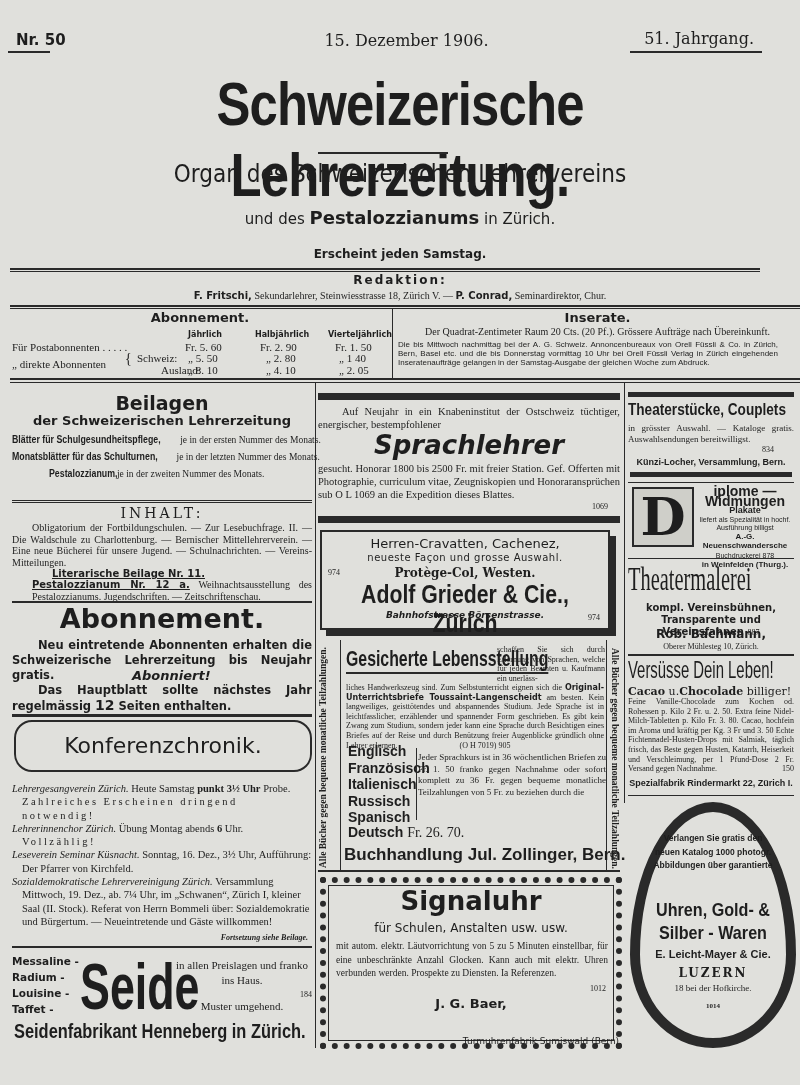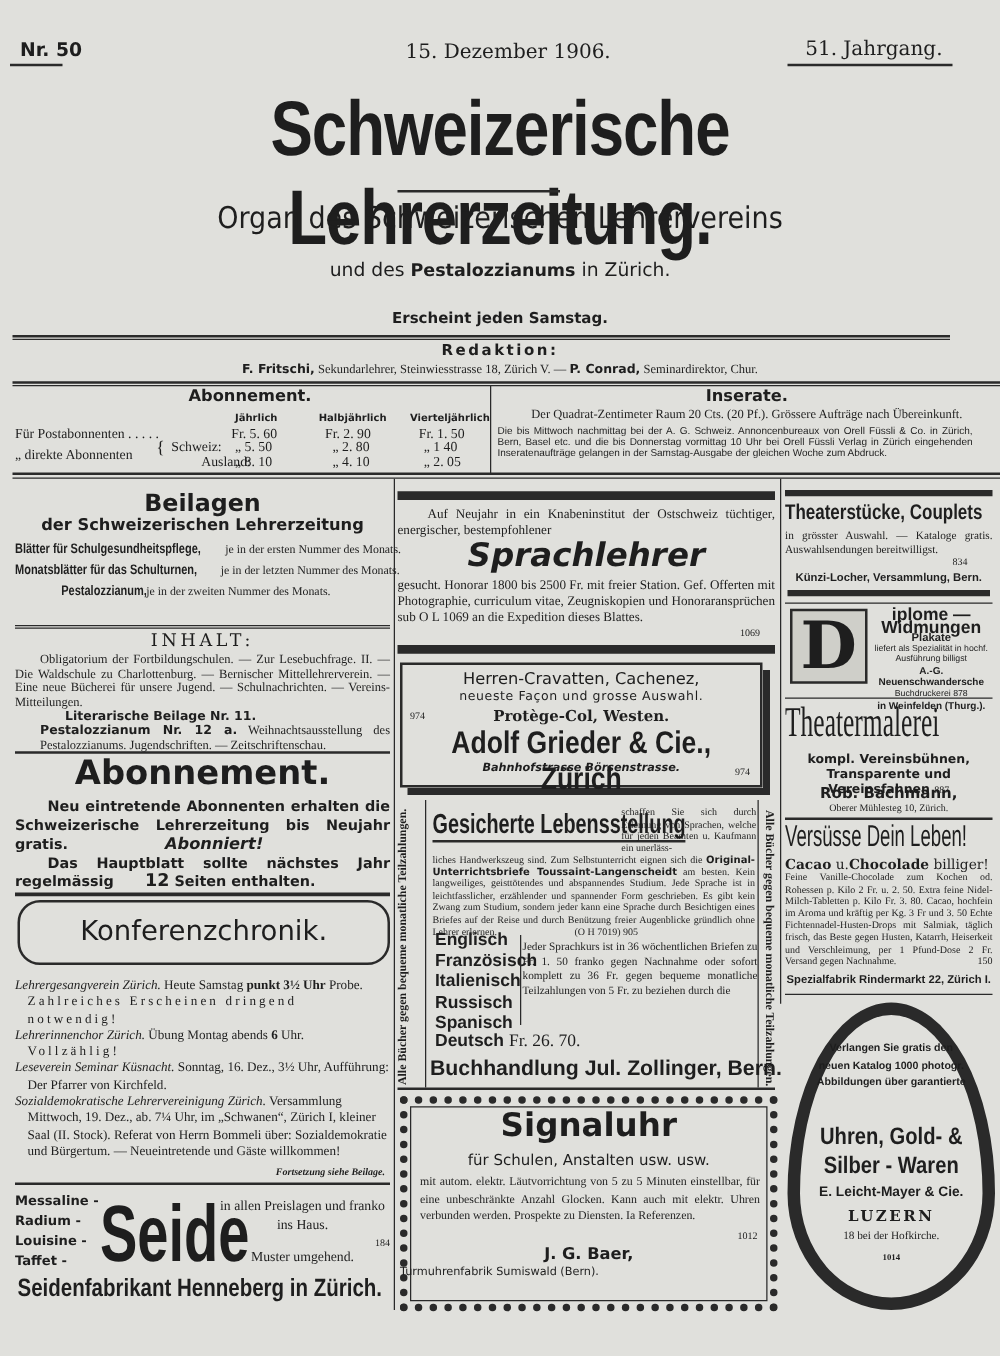--- a/index.html
+++ b/index.html
@@ -15,21 +15,21 @@
   .rule { position: absolute; background: #2a2a2a; }
   i, em { font-style: italic; }
 
   
   #issue-no { left: 16px; top: 31px; font: bold 15px "DejaVu Sans", sans-serif; }
   #issue-date { left: 0; width: 800px; top: 31px; text-align: center; font: 16px "DejaVu Serif", serif; padding-left: 13px; }
   #issue-year { right: 46px; top: 29px; font: 16px "DejaVu Serif", serif; }
   #title { left: 0; width: 800px; top: 68px; text-align: center; font: bold 62px "Liberation Sans", sans-serif; letter-spacing: -1px; transform: scaleX(0.82); transform-origin: center; }
   #subtitle { left: 0; width: 800px; top: 160px; text-align: center; font: 24px "DejaVu Sans", sans-serif; transform: scaleX(0.9); }
   #subtitle2 { left: 0; width: 800px; top: 207px; text-align: center; font: 15px "DejaVu Sans", sans-serif; }
-  #subtitle2 b { font-size: 14px; }
+  #subtitle2 b { font-size: 18px; }
   #appears { left: 0; width: 800px; top: 247px; text-align: center; font: bold 12px "DejaVu Sans", sans-serif; }
   #redaktion-h { left: 0; width: 800px; top: 273px; text-align: center; font: bold 12px "DejaVu Sans", sans-serif; letter-spacing: 2px; }
   #redaktion-t { left: 0; width: 800px; top: 290px; text-align: center; font: 10px "Liberation Serif", serif; }
   #redaktion-t b { font-family: "DejaVu Sans", sans-serif; }
 
   
   #abo-h { left: 150px; width: 100px; top: 310px; text-align: center; font: bold 13px "DejaVu Sans", sans-serif; }
   .abo-col { font: bold 8px "DejaVu Sans", sans-serif; top: 330px; }
   .abo-cell { font: 11px "Liberation Serif", serif; }
   #ins-h { left: 395px; width: 405px; top: 310px; text-align: center; font: bold 13px "DejaVu Sans", sans-serif; }
@@ -37,21 +37,21 @@
   #ins-l2 { left: 398px; width: 380px; top: 340px; font: 8px "Liberation Sans", sans-serif; text-align: justify; line-height: 9px; }
 
   
   .lc { left: 12px; width: 300px; }
   #beil-h { top: 392px; text-align: center; font: bold 19px "DejaVu Sans", sans-serif; }
   #beil-s { top: 413px; text-align: center; font: bold 13px "DejaVu Sans", sans-serif; }
   .beil-item { font: 9.5px "Liberation Serif", serif; left: 12px; width: 305px; white-space: nowrap; }
   .beil-item b { font: bold 11px "Liberation Sans", sans-serif; transform: scaleX(0.8); display: inline-block; transform-origin: left; margin-right: -20px; }
   #inhalt-h { top: 505px; text-align: center; font: 14px "DejaVu Serif", serif; letter-spacing: 3px; }
   #inhalt-t { top: 522px; font: 10px "Liberation Serif", serif; line-height: 11.5px; text-align: justify; text-indent: 20px; }
-  .inh-b { font: bold 10px "DejaVu Sans", sans-serif; }
+  .inh-b { font: bold 10px "DejaVu Sans", sans-serif; text-decoration: underline; }
   #abo2-h { top: 603px; text-align: center; font: bold 27px "DejaVu Sans", sans-serif; }
   #abo2-t { top: 638px; font: bold 11.5px "DejaVu Sans", sans-serif; line-height: 15px; text-align: justify; }
   #konf-frame { left: 14px; top: 720px; width: 298px; height: 52px; border: 2px solid #2a2a2a; border-radius: 18px; }
   #konf-h { left: 14px; width: 298px; top: 733px; text-align: center; font: 22px "DejaVu Sans", sans-serif; }
   #konf-t { top: 782px; font: 10.5px "Liberation Serif", serif; line-height: 13.3px; }
   #konf-t p { text-indent: -10px; padding-left: 10px; }
   #konf-t .sp { letter-spacing: 2.5px; }
   #konf-more { top: 933px; right: 492px; font: italic bold 8px "Liberation Serif", serif; }
   .seide-l { font: bold 10.5px "DejaVu Sans", sans-serif; }
   #seide-big { left: 80px; top: 950px; font: bold 64px "Liberation Sans", sans-serif; transform: scaleX(0.7); transform-origin: left; }
@@ -81,21 +81,21 @@
   #lang-list { left: 348px; top: 743px; font: bold 14px "Liberation Sans", sans-serif; line-height: 16.5px; }
   #lang-r { left: 418px; width: 188px; top: 752px; font: 9px "Liberation Serif", serif; line-height: 11.5px; text-align: justify; }
   #lang-deu { left: 348px; top: 824px; font: bold 14px "Liberation Sans", sans-serif; }
   #lang-deu span { font-family: "Liberation Serif", serif; font-weight: normal; }
   #zoll { left: 344px; top: 845px; font: bold 17px "Liberation Sans", sans-serif; white-space: nowrap; }
   #sig-frame { left: 320px; top: 877px; width: 302px; height: 172px; border: 6px dotted #2a2a2a; outline: 1px solid #2a2a2a; outline-offset: -9px; }
   #sig-h { left: 320px; width: 302px; top: 886px; text-align: center; font: bold 26px "DejaVu Sans", sans-serif; }
   #sig-s { left: 320px; width: 302px; top: 921px; text-align: center; font: 12px "DejaVu Sans", sans-serif; }
   #sig-t { left: 336px; width: 272px; top: 940px; text-align: justify; font: 9.5px "Liberation Serif", serif; line-height: 13.5px; }
   #sig-n { left: 320px; width: 302px; top: 996px; text-align: center; font: bold 13px "DejaVu Sans", sans-serif; }
-  #sig-f { left: 320px; width: 302px; top: 1013px; text-align: left; font: 9px "DejaVu Sans", sans-serif; }
+  #sig-f { left: 320px; width: 302px; top: 1036px; text-align: right; font: 9px "DejaVu Sans", sans-serif; }
 
   
   .rc { left: 628px; width: 166px; }
   #th-h { top: 400px; font: bold 17px "Liberation Sans", sans-serif; transform: scaleX(0.8); transform-origin: left; white-space: nowrap; }
   #th-t { top: 423px; font: 9px "Liberation Serif", serif; line-height: 11px; text-align: justify; }
   #th-f { top: 457px; font: bold 9px "Liberation Sans", sans-serif; text-align: center; }
   #dip-D { left: 632px; top: 487px; width: 62px; height: 60px; border: 2px solid #2a2a2a; background: #cfcfc9; font: bold 52px "DejaVu Serif", serif; text-align: center; line-height: 56px; }
   #dip-t { left: 696px; width: 98px; top: 487px; text-align: center; font: 8px "Liberation Sans", sans-serif; line-height: 9.5px; }
   #tm-h { top: 560px; font: 34px "Liberation Serif", serif; transform: scaleX(0.6); transform-origin: left; white-space: nowrap; }
   #tm-t { top: 602px; text-align: center; font: bold 10px "DejaVu Sans", sans-serif; line-height: 12px; }
@@ -189,21 +189,21 @@
   <div class="abs lc" id="inhalt-t">
     <div>Obligatorium der Fortbildungschulen. — Zur Lesebuchfrage. II. — Die Waldschule zu Charlottenburg. — Bernischer Mittellehrerverein. — Eine neue Bücherei für unsere Jugend. — Schulnachrichten. — Vereins-Mitteilungen.</div>
     <div class="inh-b" style="padding-left:20px;">Literarische Beilage Nr. 11.</div>
     <div style="padding-left:20px;text-indent:0;"><span class="inh-b">Pestalozzianum Nr. 12 a.</span><span> Weihnachtsausstellung des Pestalozzianums. Jugendschriften. — Zeitschriftenschau.</span></div>
   </div>
   <div class="rule" style="left:12px;top:601px;width:300px;height:2px;"></div>
   <div class="abs lc" id="abo2-h">Abonnement.</div>
   <div class="abs lc" id="abo2-t">
     <div style="text-indent:26px;">Neu eintretende Abonnenten erhalten die Schweizerische Lehrerzeitung bis Neujahr gratis.</div>
     <div style="margin-top:-15px;padding-left:120px;font-style:italic;font-size:13px;">Abonniert!</div>
-    <div style="text-indent:26px;"><span>Das Hauptblatt sollte nächstes Jahr regelmässig</span> <b style="font-size:14px;margin-left:21px;">12</b> <span>Seiten enthalten.</span></div>
+    <div style="text-indent:26px;"><span>Das Hauptblatt sollte nächstes Jahr regelmässig</span> <b style="font-size:14px;">12</b> <span>Seiten enthalten.</span></div>
   </div>
   <div class="rule" style="left:12px;top:714px;width:300px;height:3px;"></div>
 
   <div class="abs" id="konf-frame"></div>
   <div class="abs" id="konf-h">Konferenzchronik.</div>
   <div class="abs lc" id="konf-t">
     <p><i>Lehrergesangverein Zürich.</i><span> Heute Samstag </span><b>punkt 3½ Uhr</b><span> Probe.</span><span class="sp"> Zahlreiches Erscheinen dringend notwendig!</span></p>
     <p><i>Lehrerinnenchor Zürich.</i><span> Übung Montag abends </span><b>6</b><span> Uhr.</span><span class="sp"> Vollzählig!</span></p>
     <p><i>Leseverein Seminar Küsnacht.</i><span> Sonntag, 16. Dez., 3½ Uhr, Aufführung: Der Pfarrer von Kirchfeld.</span></p>
     <p><i>Sozialdemokratische Lehrervereinigung Zürich.</i><span> Versammlung Mittwoch, 19. Dez., ab. 7¼ Uhr, im „Schwanen“, Zürich I, kleiner Saal (II. Stock). Referat von Herrn Bommeli über: Sozialdemokratie und Bürgertum. — Neueintretende und Gäste willkommen!</span></p>

